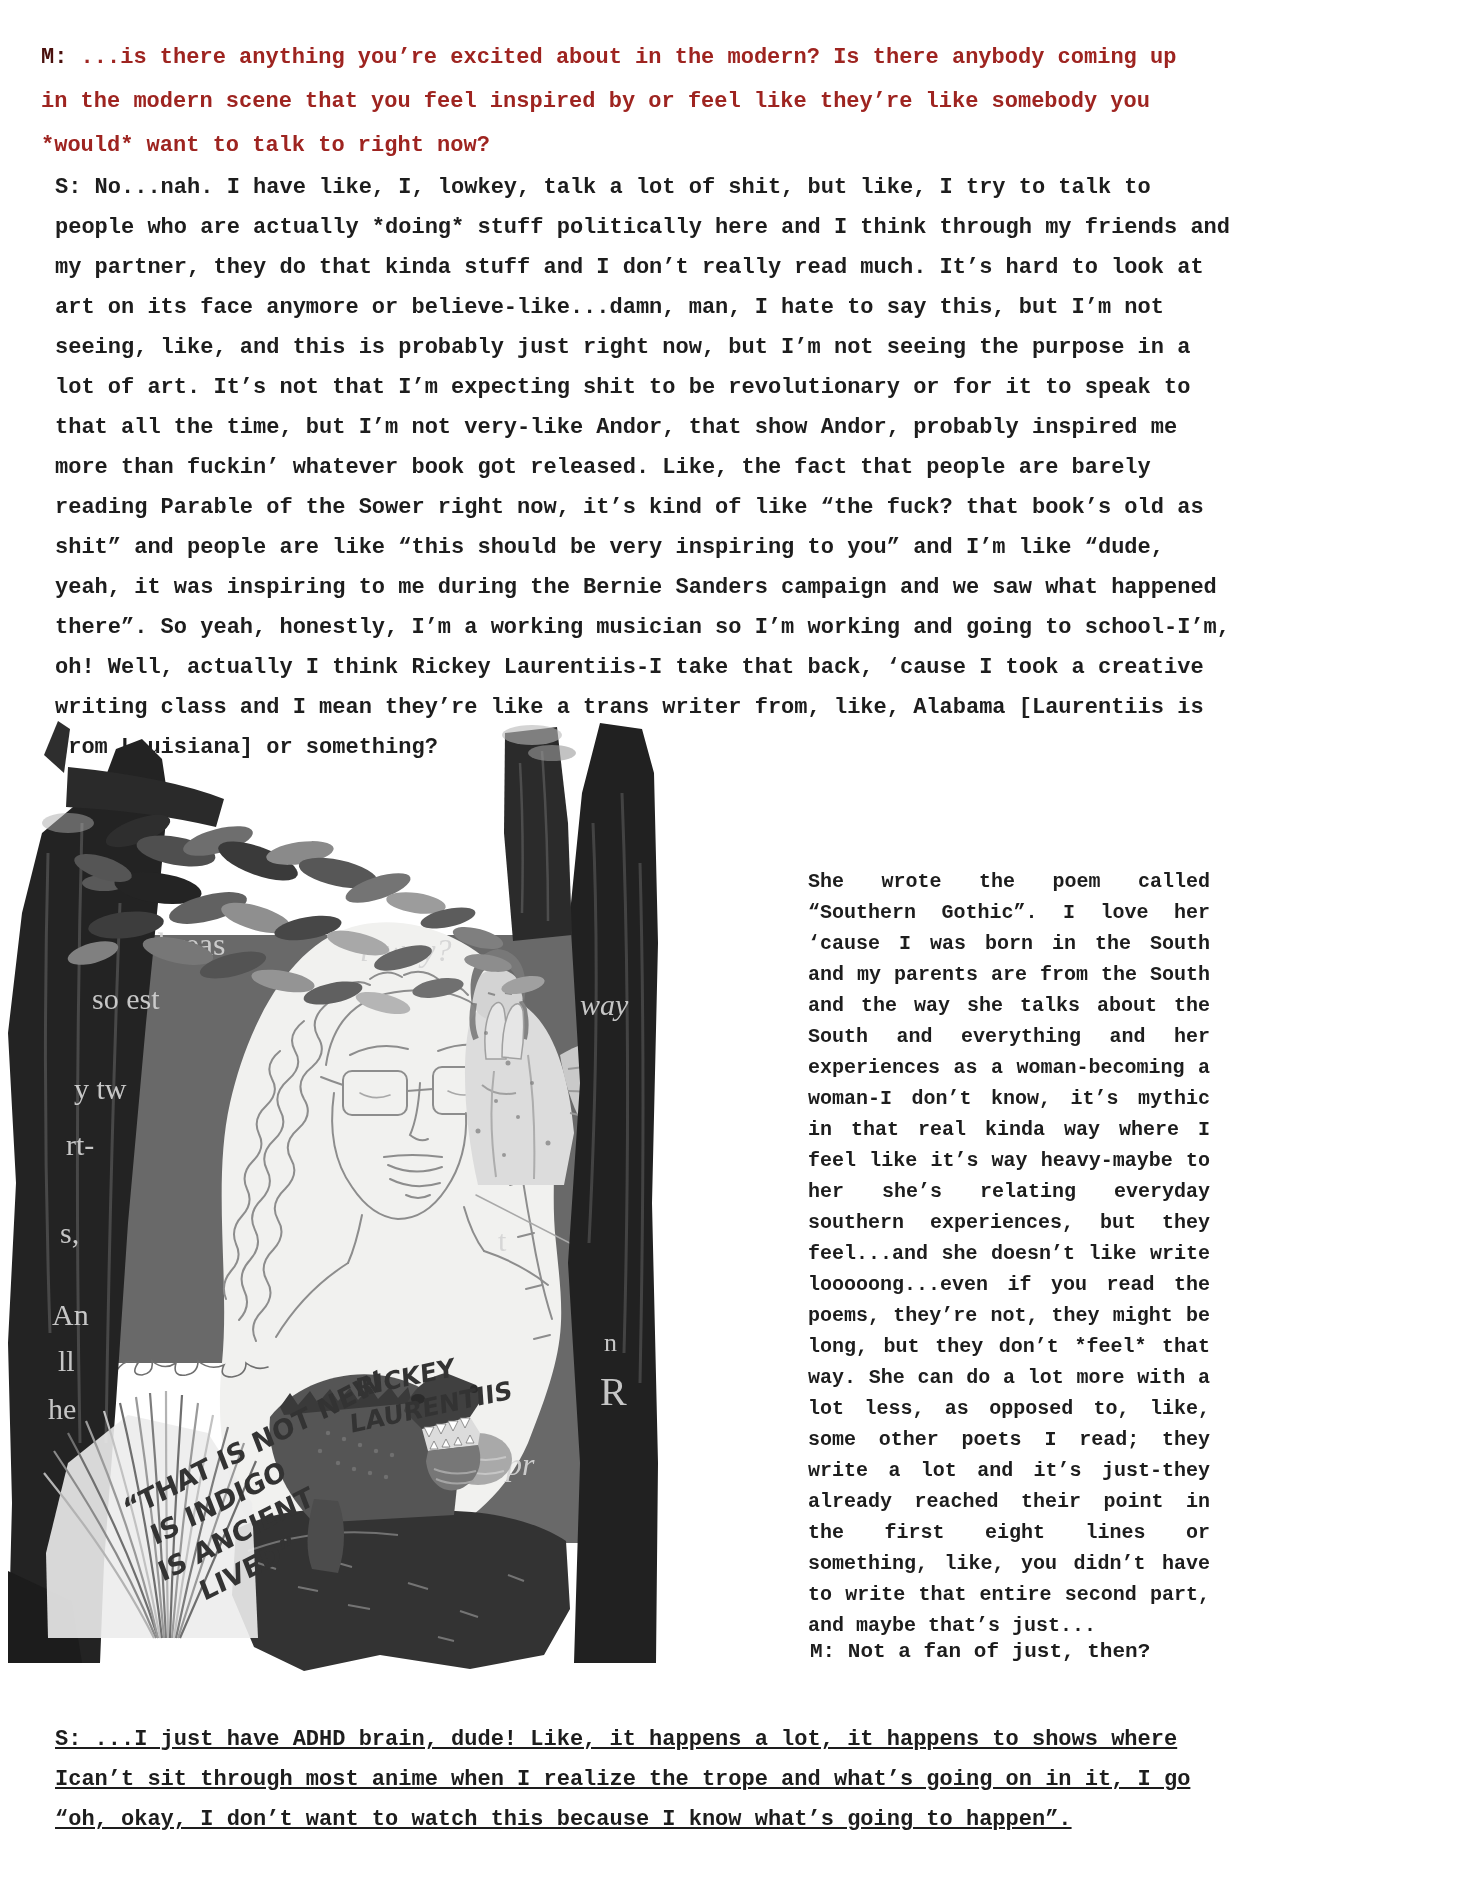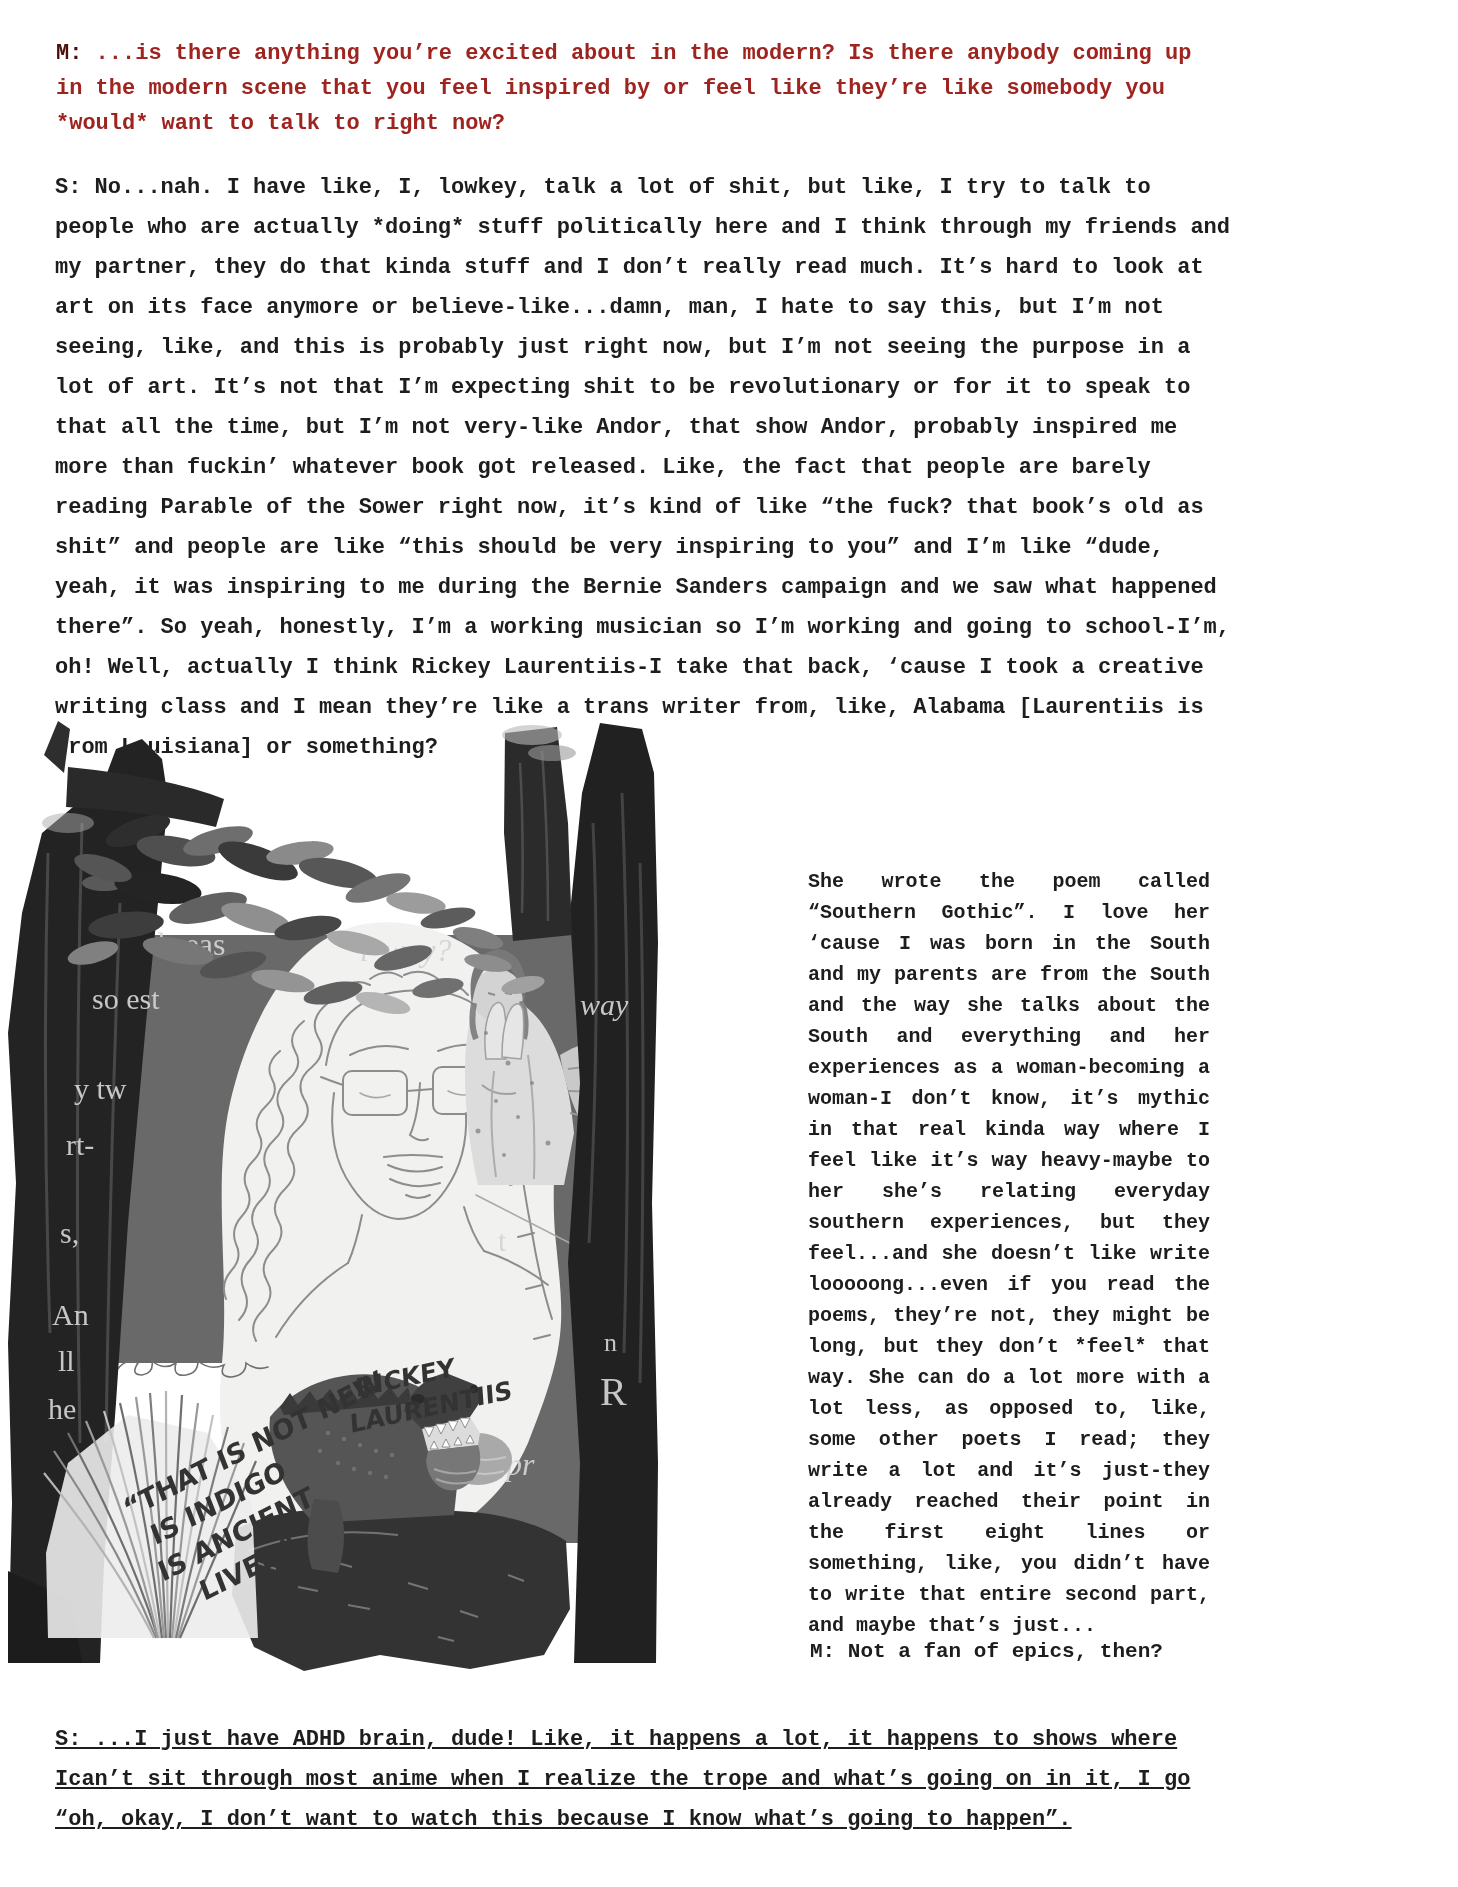--- a/index.html
+++ b/index.html
@@ -1,19 +1,19 @@
 <!DOCTYPE html>
 <html><head>
 <meta charset="utf-8">
 <style>
   html,body{margin:0;padding:0;background:#ffffff;}
   .page{position:relative;width:1458px;height:1887px;background:#ffffff;overflow:hidden;
         font-family:"Liberation Mono","DejaVu Sans Mono",monospace;color:#1d1d1d;}
   .tw{font-weight:bold;letter-spacing:0;}
-  .q1{position:absolute;left:56px;top:14px;width:1140px;font-size:22px;line-height:35px;color:#9e2420;}
+  .q1{position:absolute;left:41px;top:14px;width:1140px;font-size:22px;line-height:44px;color:#9e2420;}
   .m-label{color:#4a100d;}
   .p1{position:absolute;left:55px;top:146px;width:1180px;font-size:22px;line-height:40px;}
   .col-right{position:absolute;left:808px;top:846px;width:402px;font-size:20px;line-height:31px;
              text-align:justify;}
   .q2{position:absolute;left:810px;top:1616px;font-size:21px;line-height:30px;}
   .p3{position:absolute;left:55px;top:1698px;width:1185px;font-size:22px;line-height:40px;text-decoration:underline;}
   .collage{position:absolute;left:8px;top:703px;width:650px;height:975px;}
   .ghost{font-family:"Liberation Serif",serif;fill:#d4d4d4;opacity:.92;}
   .hand{font-family:"DejaVu Sans",sans-serif;fill:#333;font-weight:bold;}
   .sketch{stroke:#8d8d8d;stroke-width:2;fill:none;stroke-linecap:round;}
@@ -218,17 +218,17 @@
       </g>
       <g transform="translate(348,694) rotate(-12) skewX(-8)" font-size="25">
         <text x="0" y="0">RICKEY</text>
         <text x="-8" y="34">LAURENTIIS</text>
       </g>
     </g>
   </svg>
 
   <p class="col-right tw">She wrote the poem called “Southern Gothic”. I love her ‘cause I was born in the South and my parents are from the South and the way she talks about the South and everything and her experiences as a woman-becoming a woman-I don’t know, it’s mythic in that real kinda way where I feel like it’s way heavy-maybe to her she’s relating everyday southern experiences, but they feel...and she doesn’t like write looooong...even if you read the poems, they’re not, they might be long, but they don’t *feel* that way. She can do a lot more with a lot less, as opposed to, like, some other poets I read; they write a lot and it’s just-they already reached their point in the first eight lines or something, like, you didn’t have to write that entire second part, and maybe that’s just...</p>
 
-  <p class="q2 tw">M: Not a fan of epics, then?</p>
+  <p class="q2 tw">M: Not a fan of just, then?</p>
 
   <p class="p3 tw">S: ...I just have ADHD brain, dude! Like, it happens a lot, it happens to shows where Ican’t sit through most anime when I realize the trope and what’s going on in it, I go “oh, okay, I don’t want to watch this because I know what’s going to happen”.</p>
 
 </div>
 
 </body></html>

